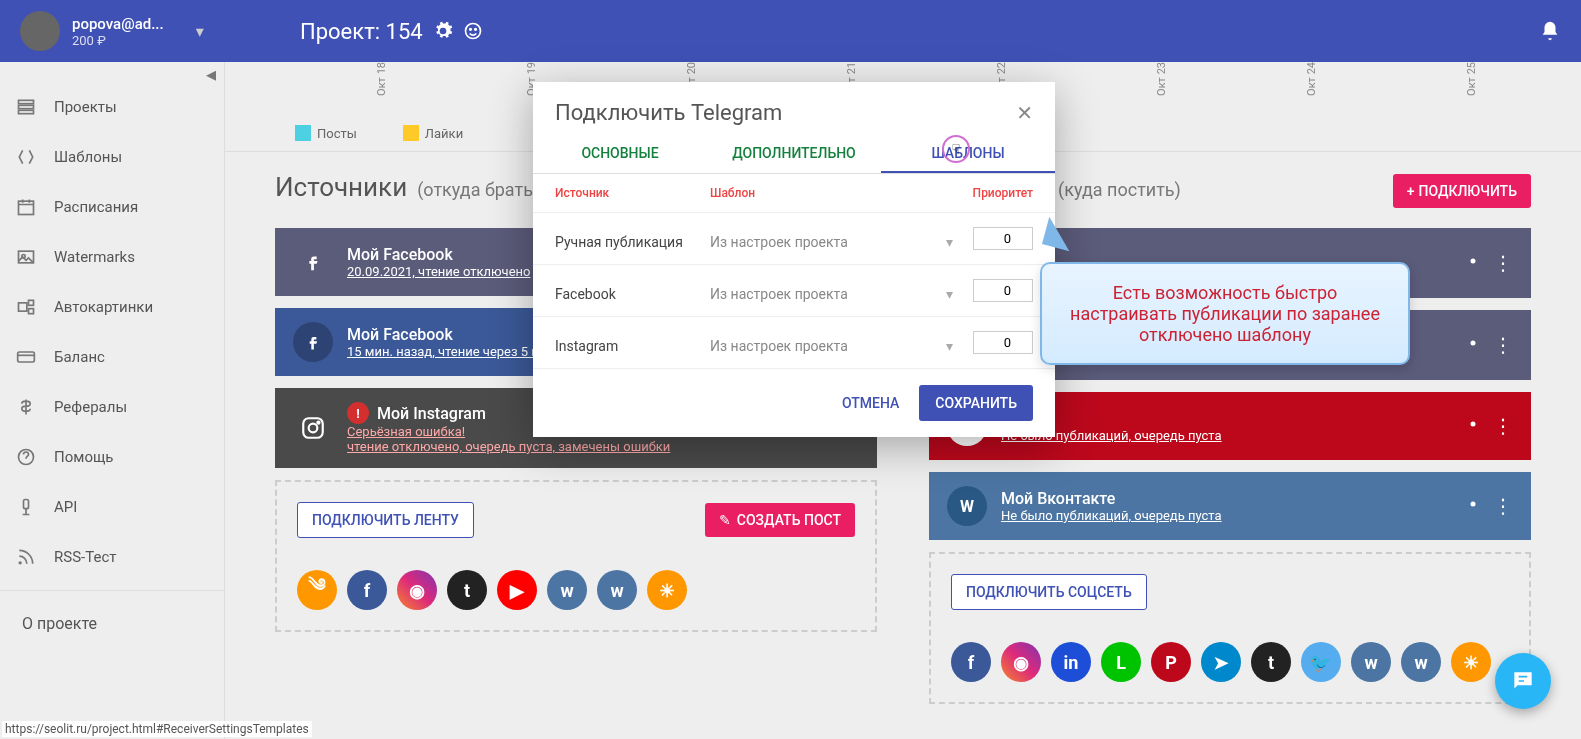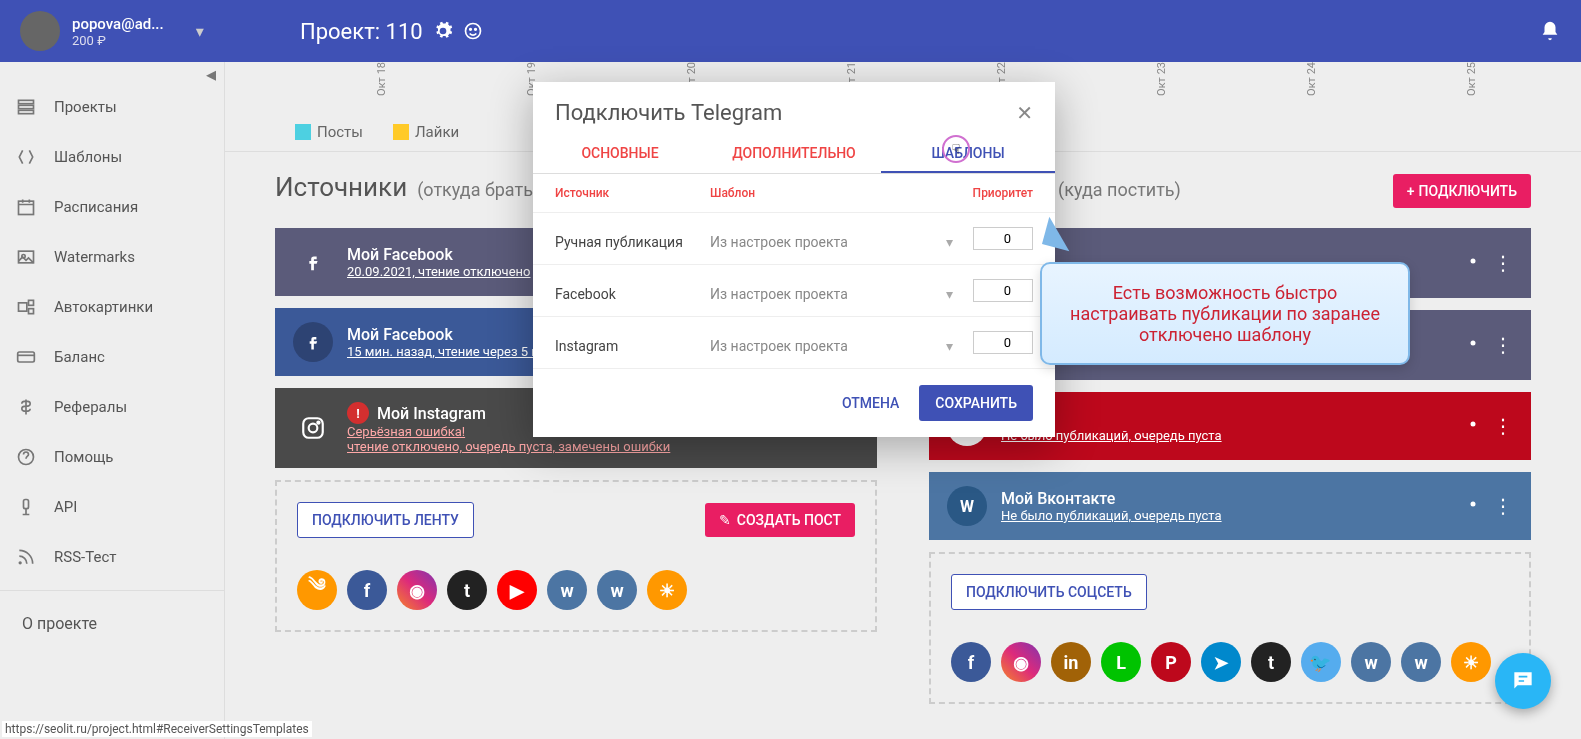--- a/index.html
+++ b/index.html
@@ -22,21 +22,21 @@
 .toggle { height: 20px; display: flex; justify-content: flex-end; padding-right: 8px; color: #777; font-size: 20px; }
 .nav-item { display: flex; align-items: center; gap: 18px; padding: 15px 16px; color: #555; font-size: 15px; cursor: pointer; }
 .nav-item svg, .nav-icon { width: 20px; height: 20px; color: #777; flex-shrink: 0; }
 .divider { border-top: 1px solid #ddd; margin: 8px 0; }
 .about { padding: 15px 22px; color: #555; }
 
 
 .main { position: absolute; left: 225px; top: 62px; right: 0; bottom: 0; overflow: hidden; }
 .timeline { height: 90px; border-bottom: 1px solid #ddd; position: relative; padding-top: 10px; }
 .tl-tick { position: absolute; top: 0; font-size: 11px; color: #888; writing-mode: vertical-rl; transform: rotate(180deg); }
-.legend { position: absolute; bottom: 10px; left: 70px; display: flex; gap: 30px; font-size: 15px; color: #666;}
+.legend { position: absolute; bottom: 10px; left: 70px; display: flex; gap: 46px; font-size: 13px; color: #666;}
 .legend-item { display: flex; align-items: center; gap: 6px;}
 .legend-sq { width: 16px; height: 16px; }
 
 .panels { display: flex; gap: 52px; padding: 20px 50px; }
 .panel { flex: 1; }
 .panel-head { display: flex; align-items: baseline; gap: 10px; margin-bottom: 20px; }
 .panel-title { font-size: 26px; color: #555; font-weight: 400; }
 .panel-sub { font-size: 18px; color: #777; }
 .connect-btn { margin-left: auto; background: #e91e63; color: #fff; padding: 9px 14px; font-size: 14px; font-weight: 500; border: none; border-radius: 3px; display: flex; align-items: center; gap: 4px; }
 
@@ -62,21 +62,21 @@
 
 .social-row { display: flex; gap: 10px; margin-top: 18px; flex-wrap: wrap; }
 .social-circ { width: 40px; height: 40px; border-radius: 50%; display: flex; align-items: center; justify-content: center; color: #fff; font-size: 18px; font-weight: bold; }
 
 
 .modal { position: absolute; left: 533px; top: 82px; width: 522px; background: #fff; box-shadow: 0 10px 40px rgba(0,0,0,0.3); z-index: 10; }
 .modal-head { padding: 18px 22px 10px; display: flex; align-items: center; }
 .modal-title { font-size: 22px; color: #555; }
 .close-x { margin-left: auto; color: #888; font-size: 20px; cursor: pointer; }
 .tabs { display: flex; border-bottom: 1px solid #ddd; }
-.tab { flex: 1; text-align: center; padding: 10px; font-size: 14px; font-weight: 500; color: #ef4444; cursor: pointer; }
+.tab { flex: 1; text-align: center; padding: 10px; font-size: 14px; font-weight: 500; color: #15803d; cursor: pointer; }
 .tab.active { color: #3f51b5; border-bottom: 2px solid #3f51b5; }
 .table-head { display: flex; padding: 12px 22px; font-size: 12px; color: #ef4444; font-weight: 500; border-bottom: 1px solid #eee; }
 .th1 { width: 155px; } .th2 { flex: 1; } .th3 { width: 70px; text-align: right; }
 .table-row { display: flex; padding: 14px 22px; font-size: 14px; color: #444; align-items: flex-end; border-bottom: 1px solid #eee; }
 .td-sel { flex: 1; color: #888; position: relative; }
 .td-sel::after { content: "▾"; position: absolute; right: 20px; color: #aaa; }
 .num-input { width: 60px; border: 1px solid #ccc; padding: 3px 6px; text-align: right; font-size: 13px; }
 .modal-foot { padding: 16px 22px; display: flex; justify-content: flex-end; gap: 20px; align-items: center;}
 .btn-cancel { color: #3f51b5; font-weight: 500; font-size: 14px; cursor: pointer; }
 .btn-save { background: #3f51b5; color: #fff; padding: 10px 16px; font-size: 14px; font-weight: 500; border: none; border-radius: 3px; }
@@ -96,21 +96,21 @@
 <div class="header">
   <div class="user-block">
     <div class="avatar"></div>
     <div class="user-info">
       <span class="user-email">popova@ad...</span>
       <span class="user-balance">200 ₽</span>
     </div>
     <span class="dropdown-icon">▾</span>
   </div>
   <div class="project-title">
-    <span>Проект: 110</span>
+    <span>Проект: 154</span>
     <svg class="header-icon" viewBox="0 0 24 24" fill="#fff">
         <path d="M12 8a4 4 0 100 8 4 4 0 000-8zm9 4l2 1-1 3-2-1a7 7 0 01-2 2l1 2-3 1-1-2h-3l-1 2-3-1 1-2a7 7 0 01-2-2l-2 1-1-3 2-1v-3l-2-1 1-3 2 1a7 7 0 012-2l-1-2 3-1 1 2h3l1-2 3 1-1 2a7 7 0 012 2l2-1 1 3-2 1v3z"></path>
       </svg>
     <svg class="header-icon" viewBox="0 0 24 24" fill="none" stroke="#fff" stroke-width="2">
         <circle cx="12" cy="12" r="9"></circle>
         <circle cx="9" cy="10" r="1" fill="#fff"></circle>
         <circle cx="15" cy="10" r="1" fill="#fff"></circle>
         <path d="M8 15c1 1 2 2 4 2s3-1 4-2"></path>
       </svg>
   </div>
@@ -352,21 +352,21 @@
               <circle cx="12" cy="12" r="3"></circle>
             </svg>
             <span style="font-size:20px">⋮</span>
           </div>
       </div>
       <div class="dashed">
         <button class="outline-btn">ПОДКЛЮЧИТЬ СОЦСЕТЬ</button>
         <div class="social-row" style="width:100%">
           <div class="social-circ" style="background:#3b5998">f</div>
           <div class="social-circ" style="background:linear-gradient(45deg,#f58529,#dd2a7b,#8134af)">◉</div>
-          <div class="social-circ" style="background:#a16207">in</div>
+          <div class="social-circ" style="background:#1d4ed8">in</div>
           <div class="social-circ" style="background:#00c300">L</div>
           <div class="social-circ" style="background:#bd081c">P</div>
           <div class="social-circ" style="background:#0088cc">➤</div>
           <div class="social-circ" style="background:#222">t</div>
           <div class="social-circ" style="background:#55acee">🐦</div>
           <div class="social-circ" style="background:#4c75a3">w</div>
           <div class="social-circ" style="background:#4c75a3">w</div>
           <div class="social-circ" style="background:#ff9800">☀</div>
         </div>
       </div>

